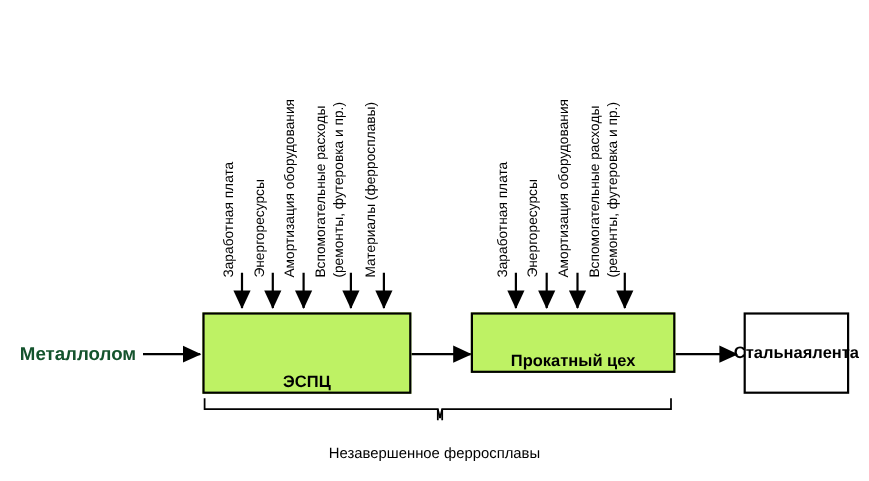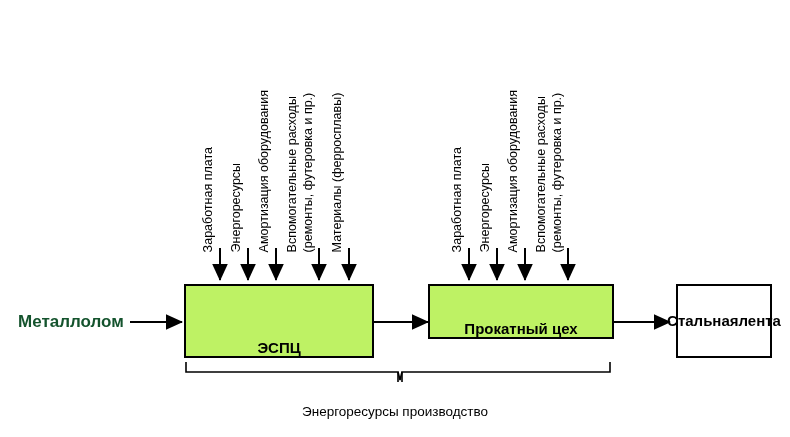--- a/index.html
+++ b/index.html
@@ -143,15 +143,15 @@
 
   <div class="box gray" style="left:428px; top:284px; width:186px; height:55px;">
     <span>Прокатный цех</span>
   </div>
 
   <div class="box white" style="left:676px; top:284px; width:96px; height:74px; flex-direction:row;">
     <span>Стальная</span>
     <span>лента</span>
   </div>
 
-  <div class="caption" style="left:0; top:404px; width:790px;">Энергоресурсы производство</div>
+  <div class="caption" style="left:0; top:404px; width:790px;">Незавершенное ферросплавы</div>
 
 </div>
 
 </body></html>

